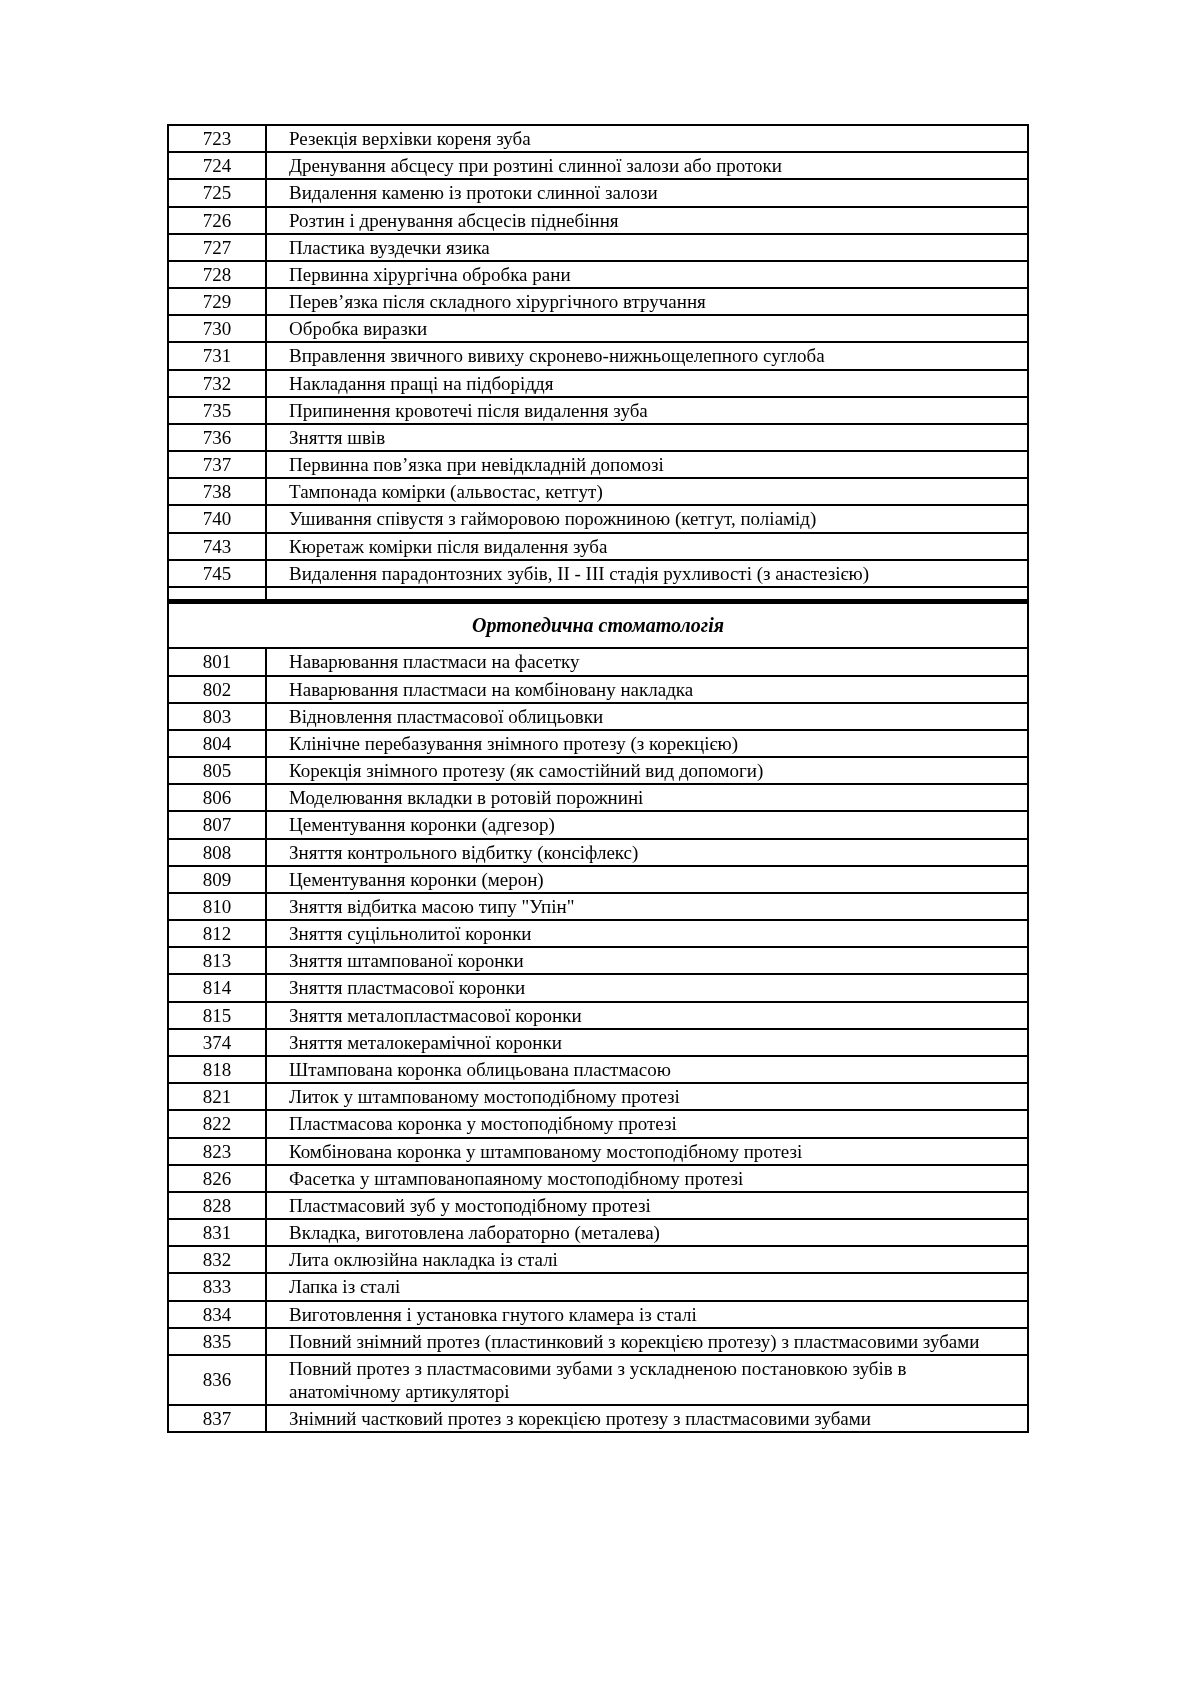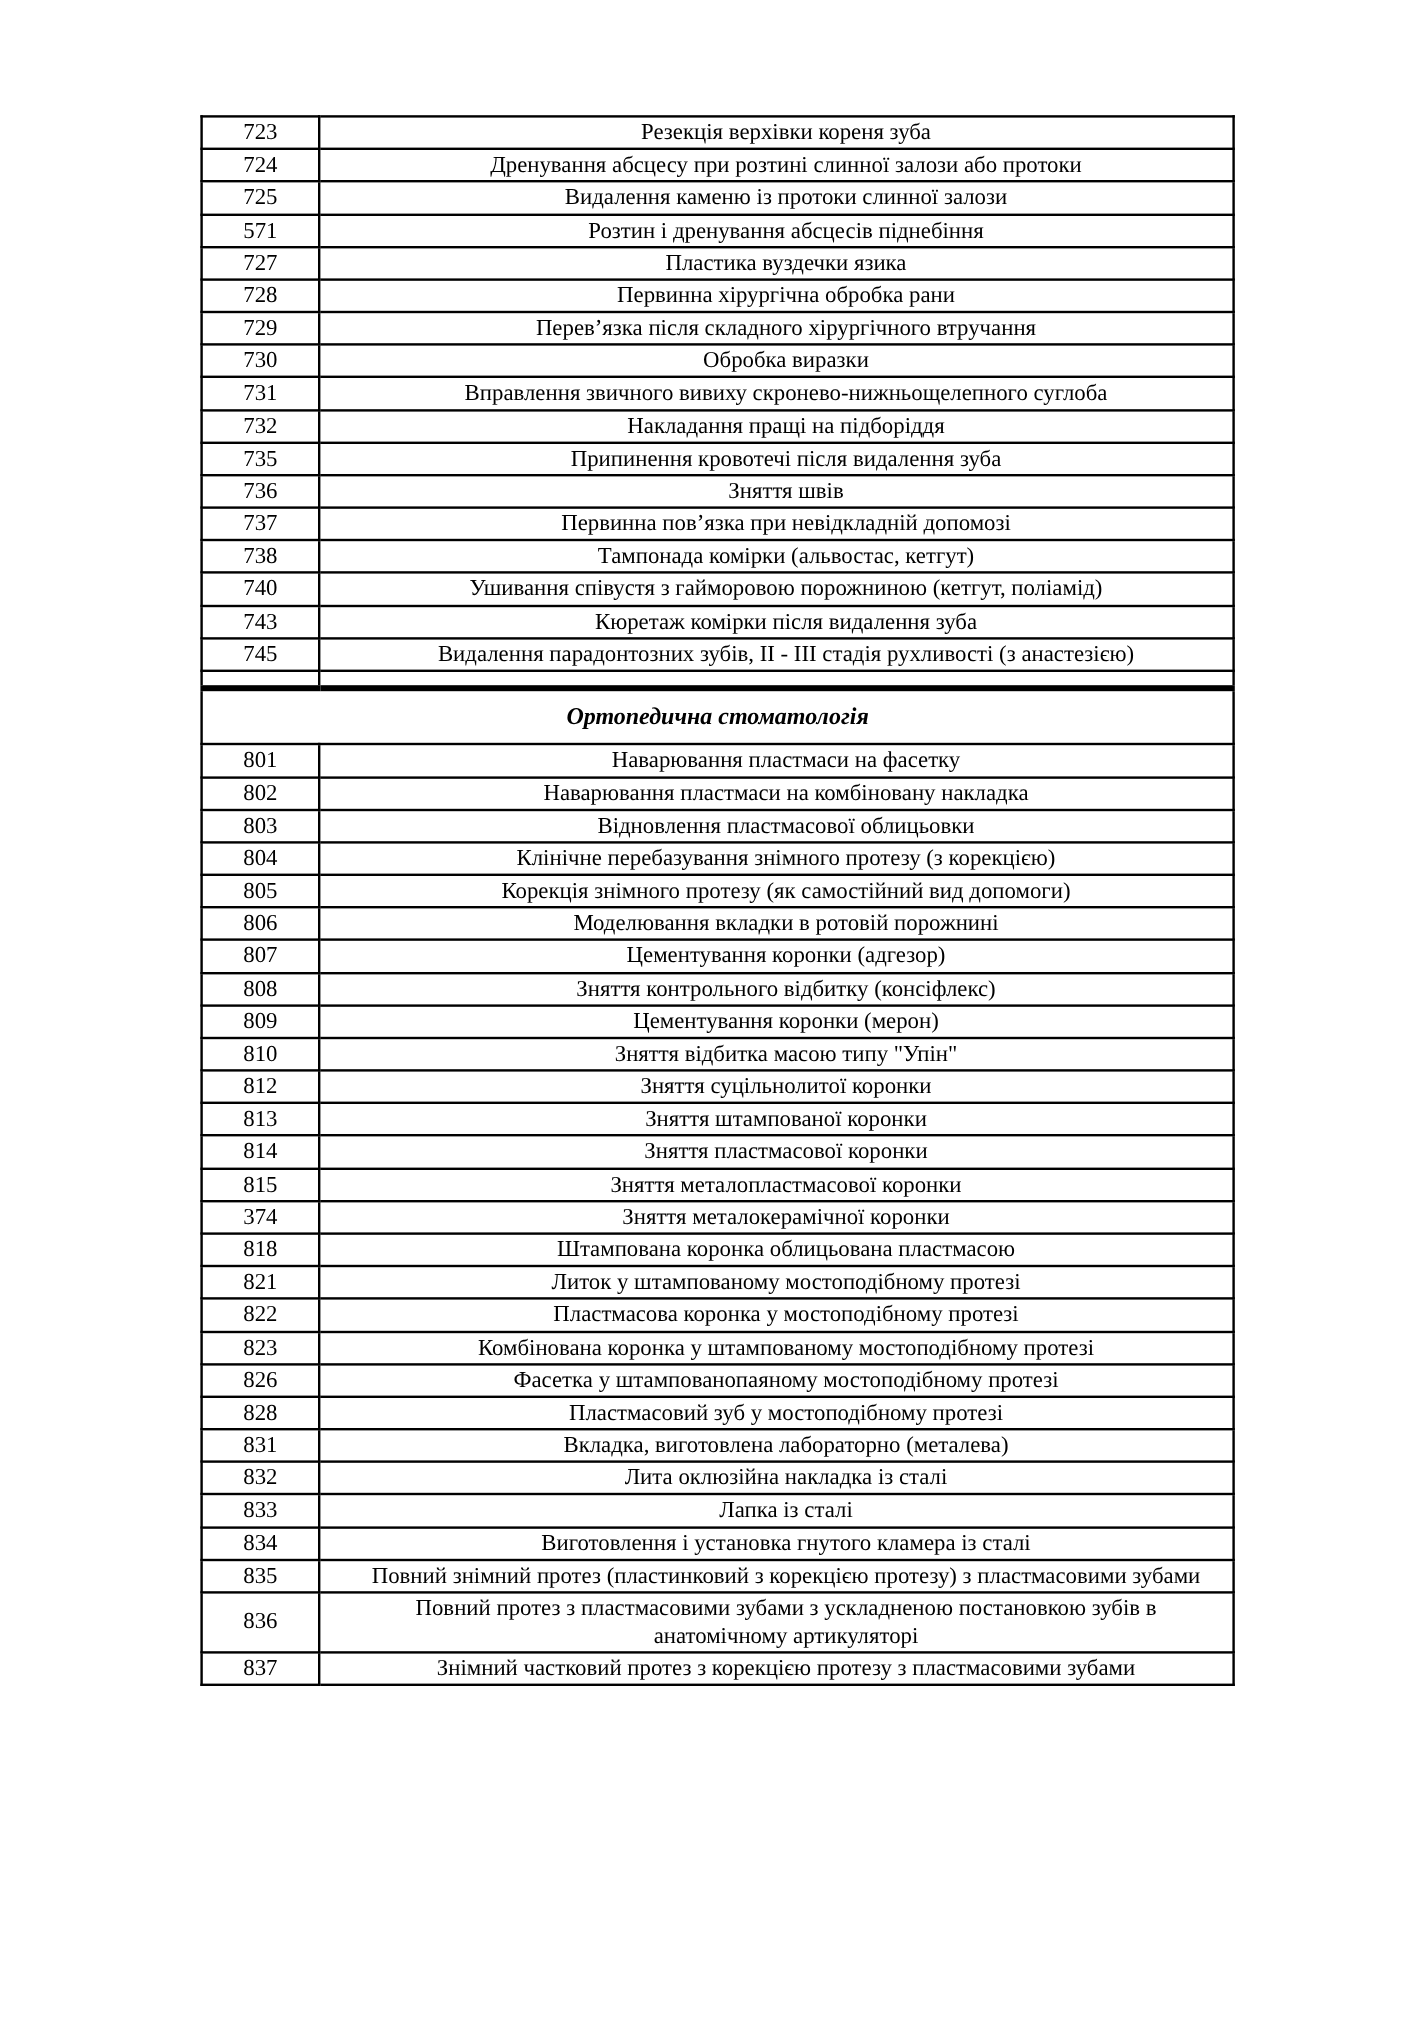--- a/index.html
+++ b/index.html
@@ -10,40 +10,40 @@
   body {
     position: relative;
     width: 1190px;
     height: 1683px;
     font-family: "Liberation Serif", serif;
     color: #000000;
   }
   .table-wrap {
     position: absolute;
     left: 167px;
-    top: 96px;
+    top: 124px;
   }
   table.proc-table {
     border-collapse: collapse;
     width: 860px;
     table-layout: fixed;
   }
   table.proc-table td {
     border: 2px solid #000000;
     font-size: 19px;
     line-height: 1.22;
     vertical-align: middle;
     overflow: hidden;
   }
   td.code {
     text-align: center;
     padding: 1px 2px;
   }
   td.desc {
-    text-align: center;
+    text-align: left;
     padding: 1px 6px 1px 22px;
     border-radius: 10px;
   }
   tr.proc-row {
     height: 27px;
   }
   tr.spacer-row {
     height: 15px;
   }
   tr.spacer-row td {
@@ -75,21 +75,21 @@
         </tr>
         <tr class="proc-row">
           <td class="code">724</td>
           <td class="desc">Дренування абсцесу при розтині слинної залози або протоки</td>
         </tr>
         <tr class="proc-row">
           <td class="code">725</td>
           <td class="desc">Видалення каменю із протоки слинної залози</td>
         </tr>
         <tr class="proc-row">
-          <td class="code">571</td>
+          <td class="code">726</td>
           <td class="desc">Розтин і дренування абсцесів піднебіння</td>
         </tr>
         <tr class="proc-row">
           <td class="code">727</td>
           <td class="desc">Пластика вуздечки язика</td>
         </tr>
         <tr class="proc-row">
           <td class="code">728</td>
           <td class="desc">Первинна хірургічна обробка рани</td>
         </tr>

